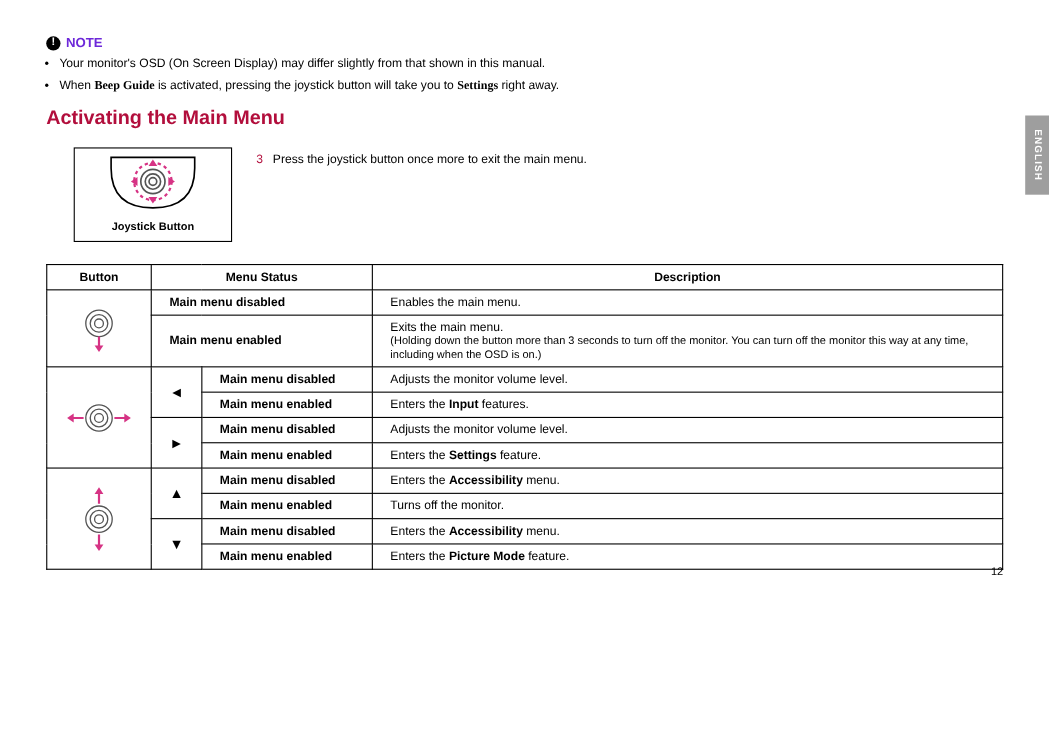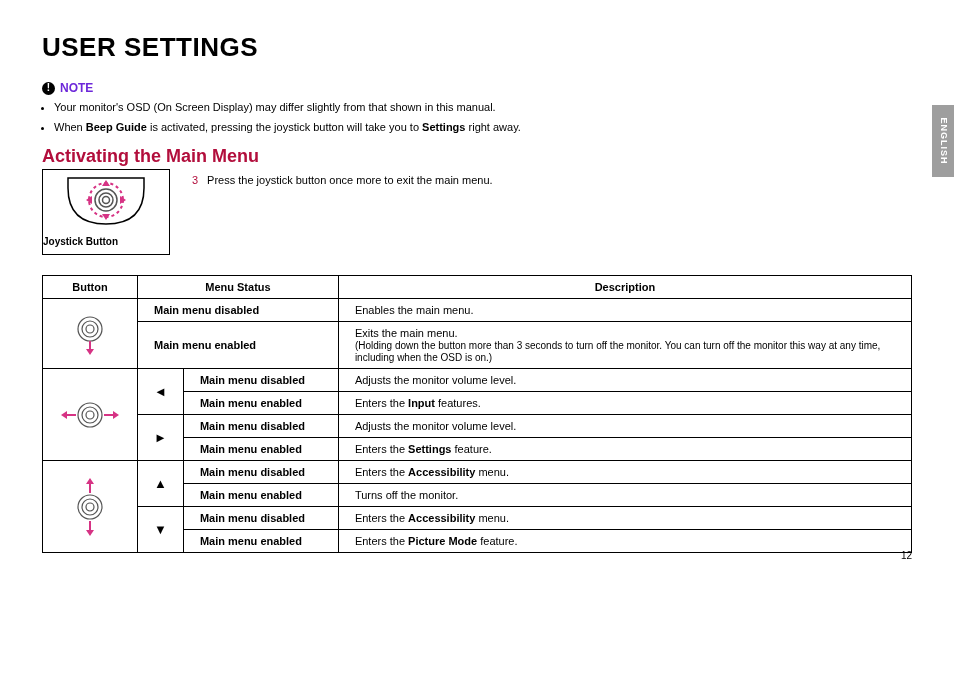--- a/index.html
+++ b/index.html
@@ -65,37 +65,38 @@
     font-weight: bold;
     font-size: 12px;
   }
   .note-list {
     margin: 0 0 2px 0;
     padding-left: 12px;
     font-size: 11px;
     line-height: 1.6;
   }
   .note-list li { margin-bottom: 2px; }
-  .note-list b { font-weight: bold; }
+  .note-list b { font-weight: bold; font-family: Liberation Serif, serif; }
   .section-head {
     color: #b20e3c;
     font-size: 18px;
     font-weight: bold;
-    margin: 10px 0 2px 0;
+    margin: 10px 0 16px 0;
   }
   .activate-row {
     display: flex;
     gap: 22px;
     align-items: flex-start;
     margin-bottom: 20px;
   }
   .joy-box {
     border: 1px solid #000;
-    width: 128px;
-    text-align: left;
+    width: 144px;
+    text-align: center;
+    margin-left: 25px;
   }
   .joy-img {
     height: 60px;
     display: flex;
     align-items: center;
     justify-content: center;
     padding: 6px 0 2px 0;
   }
   .joy-label {
     font-size: 10px;
@@ -152,21 +153,20 @@
     font-size: 10px;
   }
   
   svg { display:block; margin:auto; }
 </style>
 </head>
 <body>
 
 <div class="page">
 
-  <h1 class="title">USER SETTINGS</h1>
 
   <div class="note-head">
     <span class="bang-icon">!</span>
     <span class="note-label">NOTE</span>
   </div>
 
   <ul class="note-list">
     <li>
       <span>Your monitor's OSD (On Screen Display) may differ slightly from that shown in this manual.</span>
     </li>

